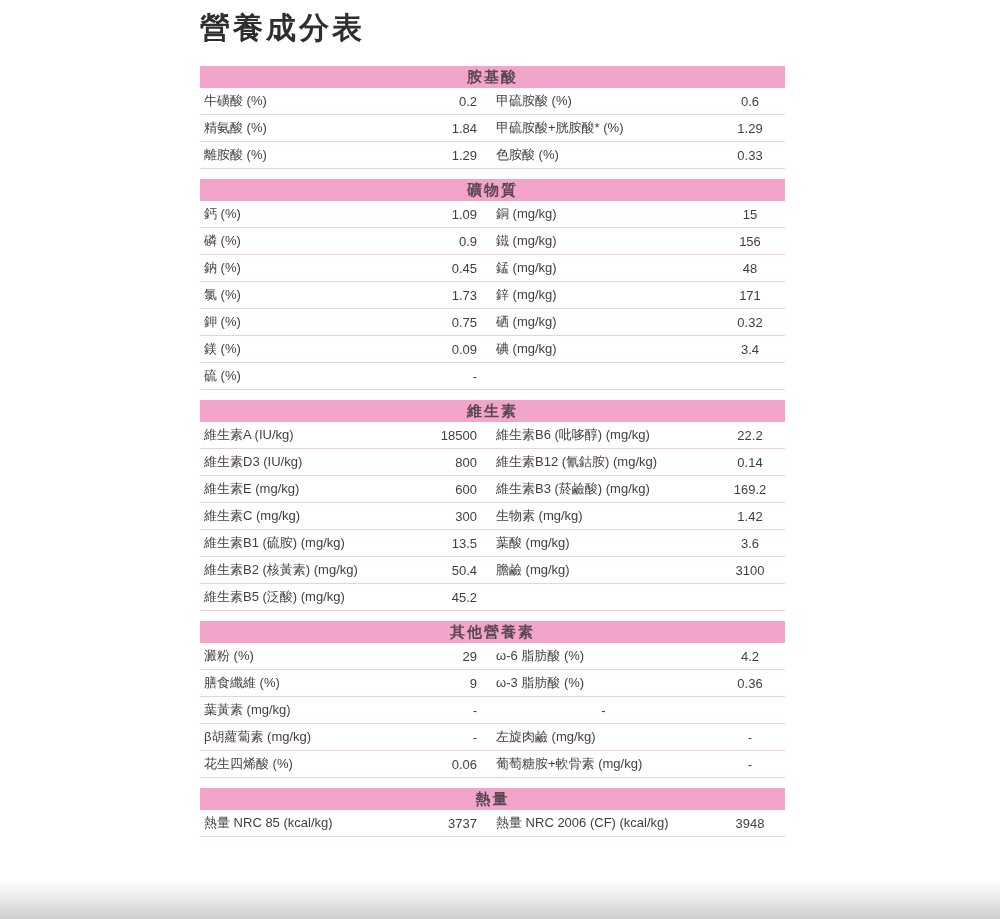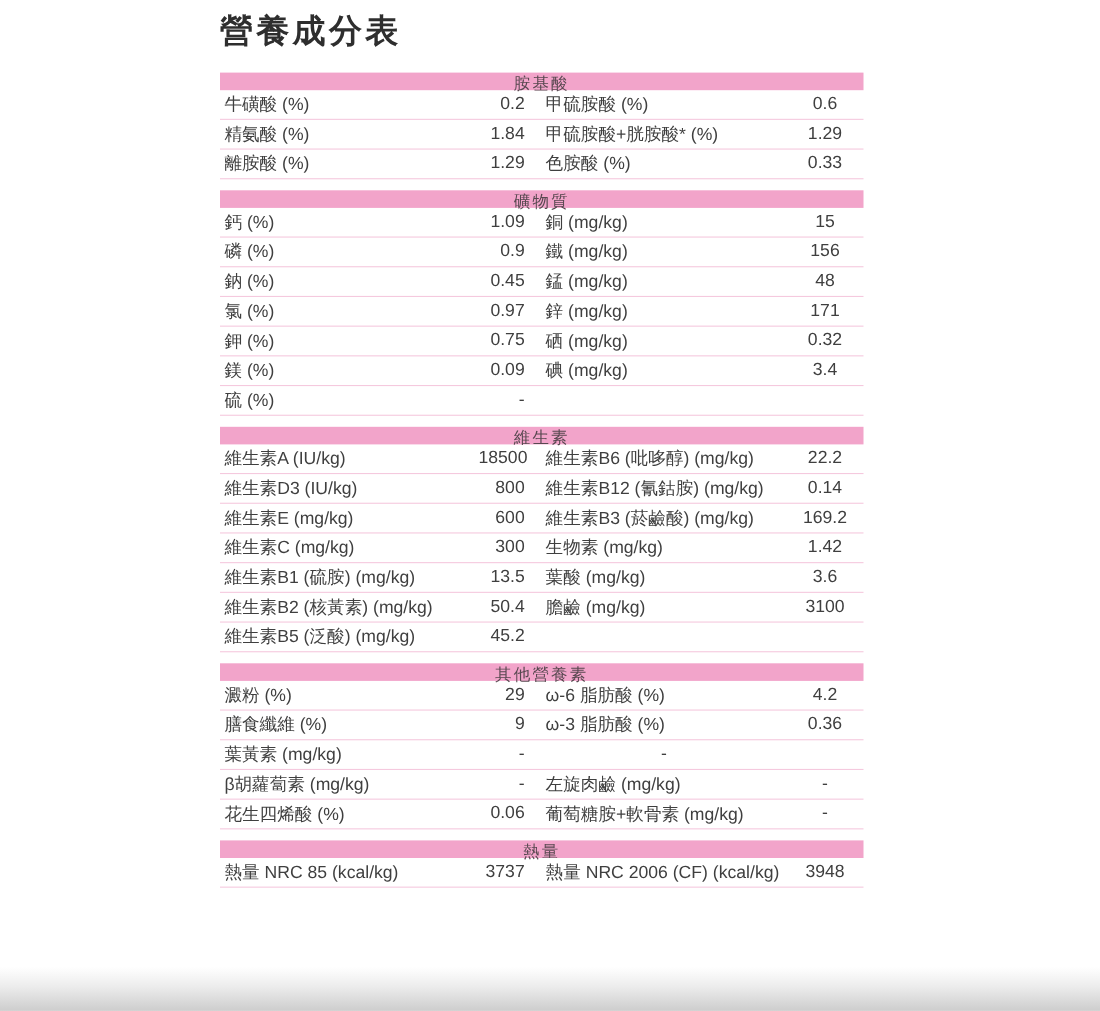--- a/index.html
+++ b/index.html
@@ -30,34 +30,35 @@
     letter-spacing: 3px;
     color: var(--title-text);
   }
   .table {
     position: absolute;
     left: 200px; top: 66px;
     width: 585px;
   }
   .section { margin-bottom: 10px; }
   .section-header {
-    height: 16px; line-height: 22px;
+    height: 22px; line-height: 22px;
     text-align: center;
     background: var(--header-bar-bg);
     color: var(--header-bar-text);
     font-size: 15px;
     letter-spacing: 2px;
+    font-weight: bold;
   }
   .row {
     display: grid;
     grid-template-columns: 235px 42px 15px 223px 70px;
     align-items: center;
     height: 27px;
     border-bottom: 1px solid var(--row-border);
-    font-size: 16px;
+    font-size: 13px;
     color: var(--body-text);
   }
   .cell-label {
     text-align: left;
     padding-left: 4px;
     white-space: nowrap;
     overflow: hidden;
   }
   .cell-value { text-align: right; white-space: nowrap; }
   .cell-value.v2 { text-align: center; }
@@ -116,21 +117,21 @@
         </div>
         <div class="row">
           <div class="cell-label">鈉 (%)</div>
           <div class="cell-value v1">0.45</div>
           <div class="spacer"></div>
           <div class="cell-label">錳 (mg/kg)</div>
           <div class="cell-value v2">48</div>
         </div>
         <div class="row">
           <div class="cell-label">氯 (%)</div>
-          <div class="cell-value v1">0.97</div>
+          <div class="cell-value v1">1.73</div>
           <div class="spacer"></div>
           <div class="cell-label">鋅 (mg/kg)</div>
           <div class="cell-value v2">171</div>
         </div>
         <div class="row">
           <div class="cell-label">鉀 (%)</div>
           <div class="cell-value v1">0.75</div>
           <div class="spacer"></div>
           <div class="cell-label">硒 (mg/kg)</div>
           <div class="cell-value v2">0.32</div>

